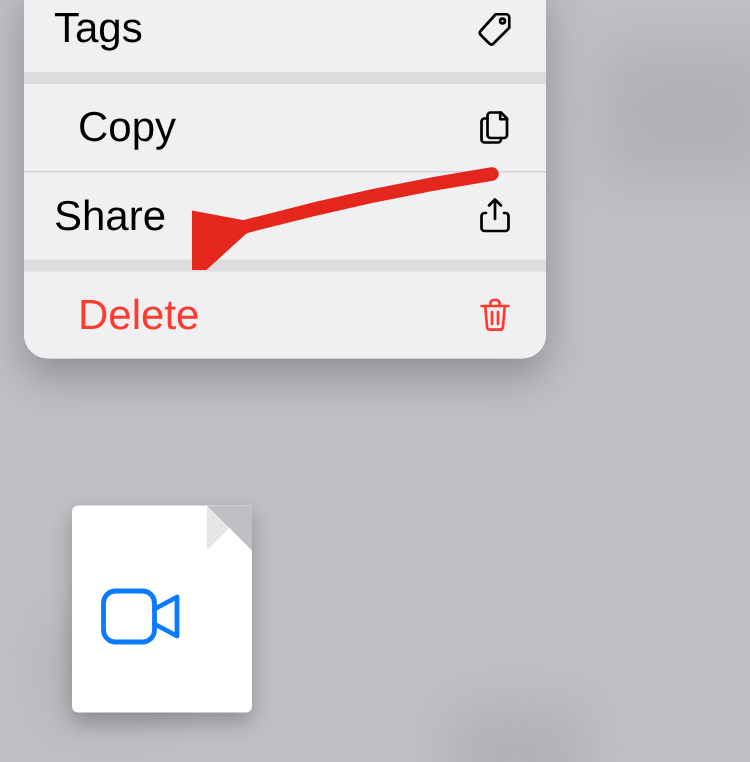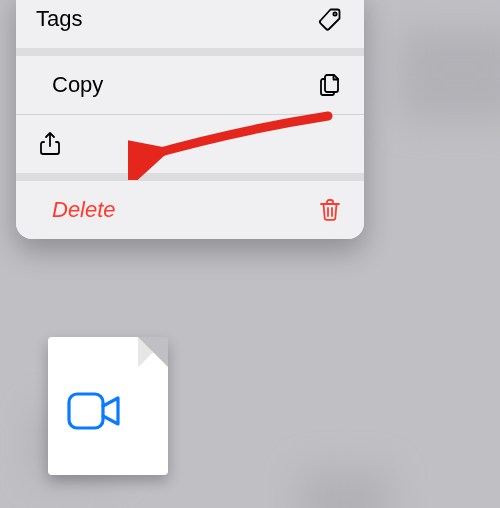--- a/index.html
+++ b/index.html
@@ -53,25 +53,25 @@
     background:var(--menu-bg);
     border-top:1px solid var(--sep);
     cursor:pointer;
   }
   .menu-item:first-child{border-top:none;}
   .menu-item.thick-sep{
     border-top:8px solid var(--sep-thick);
     padding-left:36px;
   }
   .item-label{
-    font-size:22px;
+    font-size:28px;
     font-weight:500;
     color:var(--text);
   }
-  .item-label.danger{color:var(--danger);font-style:italic;}
+  .item-label.danger{color:var(--danger);}
   .menu-icon{
     width:28px;
     height:28px;
     display:flex;
     align-items:center;
     justify-content:center;
   }
   .menu-icon svg{width:26px;height:26px;}
   .icon-stroke{stroke:#000;stroke-width:1.8;fill:none;stroke-linecap:round;stroke-linejoin:round;}
   .icon-danger .icon-stroke{stroke:var(--danger);}
@@ -145,20 +145,21 @@
       <svg viewBox="0 0 26 26">
         <path class="icon-stroke" d="M10 3h7l4 4v11a2 2 0 0 1-2 2h-9a2 2 0 0 1-2-2V5a2 2 0 0 1 2-2z"></path>
         <path class="icon-stroke" d="M8 7H6a2 2 0 0 0-2 2v12a2 2 0 0 0 2 2h9a2 2 0 0 0 2-2v-1"></path>
         <path class="icon-stroke" d="M16.5 3v4.5H21"></path>
       </svg>
     </span>
   </div>
 
 
   <div class="menu-item">
+    <span class="item-label">Share</span>
     <span class="menu-icon">
       <svg viewBox="0 0 26 26">
         <path class="icon-stroke" d="M13 15V3"></path>
         <path class="icon-stroke" d="M9 6l4-4 4 4"></path>
         <path class="icon-stroke" d="M7 11H6a2 2 0 0 0-2 2v8a2 2 0 0 0 2 2h14a2 2 0 0 0 2-2v-8a2 2 0 0 0-2-2h-1"></path>
       </svg>
     </span>
   </div>
 
   <div class="menu-item thick-sep">

